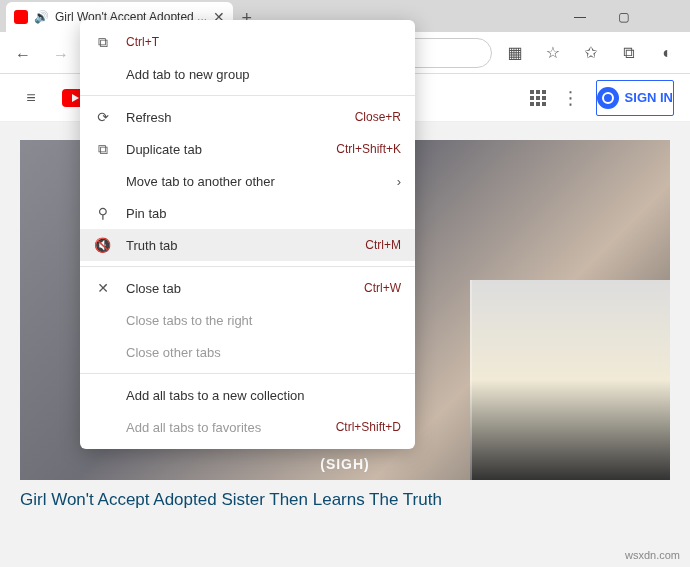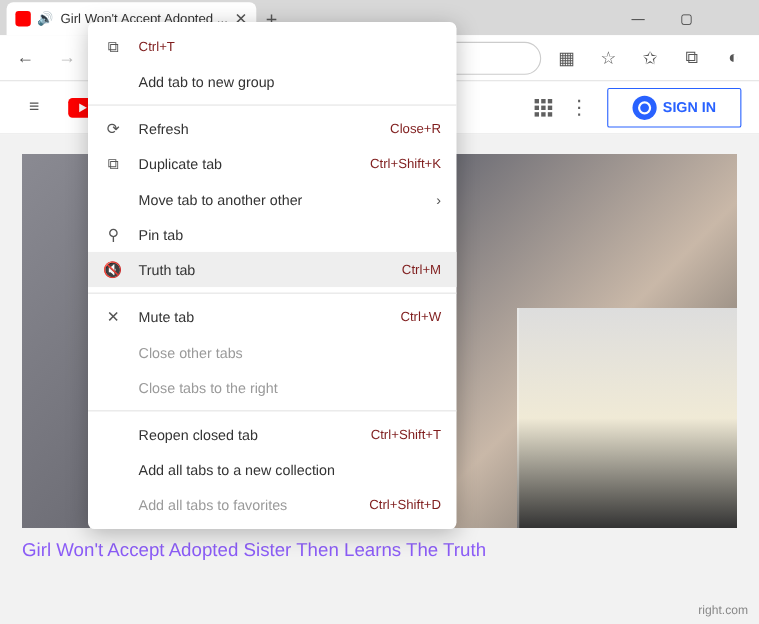--- a/index.html
+++ b/index.html
@@ -19,29 +19,29 @@
 .tool-icon { width: 30px; height:30px; display:flex; align-items:center; justify-content:center; color:#555; }
 
 .yt-bar { height: 48px; background:#fff; display:flex; align-items:center; padding:0 16px; gap:16px; border-bottom:1px solid #eee; }
 .yt-logo { display:flex; align-items:center; gap:4px; font-weight:bold; }
 .yt-play { width:26px; height:18px; background:#ff0000; border-radius:4px; display:flex; align-items:center; justify-content:center; }
 .yt-play::after { content:''; border-left:7px solid #fff; border-top:4px solid transparent; border-bottom:4px solid transparent; }
 .yt-spacer { flex:1; }
 .yt-apps { display:grid; grid-template-columns:repeat(3,4px); grid-template-rows:repeat(3,4px); gap:2px; }
 .yt-apps span { background:#606060; }
 .yt-menu { font-size:18px; color:#606060; }
-.signin { border:1px solid #2962ff; color:#2962ff; border-radius:2px; padding:6px 22px; display:flex; align-items:center; gap:6px; font-size:13px; font-weight:600; }
+.signin { border:1px solid #2962ff; color:#2962ff; border-radius:2px; padding:6px 0; display:flex; align-items:center; gap:6px; font-size:13px; font-weight:600; }
 .signin .avatar { width:22px; height:22px; border-radius:50%; background:#2962ff; display:flex; align-items:center; justify-content:center; }
 .signin .avatar::after { content:''; width:8px; height:8px; border:2px solid #fff; border-radius:50%; }
 
 .video-area { margin: 18px 20px 8px 20px; height: 340px; background: linear-gradient(135deg,#8a8a92 0%, #6e6e76 40%, #c9b8a8 70%, #4a4a4a 100%); position:relative; }
 .caption-tag { position:absolute; bottom:8px; left:50%; transform:translateX(-50%); color:#fff; font-size:14px; font-weight:700; letter-spacing:1px; }
 .pip { position:absolute; right:0; bottom:0; width:200px; height:200px; background:linear-gradient(180deg,#ddd 0%,#f0ead6 50%,#333 100%); border-left:2px solid rgba(255,255,255,.3); }
 
-.vid-title { margin: 10px 20px; font-size:17px; color:#8b5cf6; }
+.vid-title { margin: 10px 20px; font-size:17px; color:#0c4a6e; }
 
 .watermark { position:absolute; bottom:6px; right:10px; font-size:11px; color:#888; }
 
 
 .ctx { position:absolute; top:20px; left:80px; width:335px; background:#fff; border-radius:6px; box-shadow:0 4px 20px rgba(0,0,0,.25); padding:6px 0; font-size:13px; color:#333; }
 .ctx-item { display:flex; align-items:center; height:32px; padding:0 14px; gap:14px; }
 .ctx-item:hover, .ctx-item.hover { background:#eee; }
 .ctx-item.disabled { color:#9a9a9a; }
 .ctx-icon { width:18px; display:flex; align-items:center; justify-content:center; color:#555; font-size:14px; }
 .ctx-label { flex:1; }
@@ -104,21 +104,21 @@
     <span>SIGN IN</span>
   </div>
 </div>
 
 <div class="video-area">
   <div class="caption-tag">(SIGH)</div>
   <div class="pip"></div>
 </div>
 <div class="vid-title">Girl Won't Accept Adopted Sister Then Learns The Truth</div>
 
-<div class="watermark">right.com</div>
+<div class="watermark">wsxdn.com</div>
 
 <div class="ctx" id="ctx">
     <div class="ctx-item">
       <span class="ctx-icon">⧉</span>
       <span class="ctx-shortcut">Ctrl+T</span>
     </div>
     <div class="ctx-item">
       <span class="ctx-icon"></span>
       <span class="ctx-label">Add tab to new group</span>
     </div>
@@ -143,37 +143,32 @@
       <span class="ctx-label">Pin tab</span>
     </div>
     <div class="ctx-item hover">
       <span class="ctx-icon">🔇</span>
       <span class="ctx-label">Truth tab</span>
       <span class="ctx-shortcut">Ctrl+M</span>
     </div>
     <div class="ctx-sep"></div>
     <div class="ctx-item">
       <span class="ctx-icon">✕</span>
-      <span class="ctx-label">Mute tab</span>
+      <span class="ctx-label">Close tab</span>
       <span class="ctx-shortcut">Ctrl+W</span>
+    </div>
+    <div class="ctx-item disabled">
+      <span class="ctx-icon"></span>
+      <span class="ctx-label">Close tabs to the right</span>
     </div>
     <div class="ctx-item disabled">
       <span class="ctx-icon"></span>
       <span class="ctx-label">Close other tabs</span>
     </div>
-    <div class="ctx-item disabled">
-      <span class="ctx-icon"></span>
-      <span class="ctx-label">Close tabs to the right</span>
-    </div>
     <div class="ctx-sep"></div>
-    <div class="ctx-item">
-      <span class="ctx-icon"></span>
-      <span class="ctx-label">Reopen closed tab</span>
-      <span class="ctx-shortcut">Ctrl+Shift+T</span>
-    </div>
     <div class="ctx-item">
       <span class="ctx-icon"></span>
       <span class="ctx-label">Add all tabs to a new collection</span>
     </div>
     <div class="ctx-item disabled">
       <span class="ctx-icon"></span>
       <span class="ctx-label">Add all tabs to favorites</span>
       <span class="ctx-shortcut">Ctrl+Shift+D</span>
     </div>
   </div>

